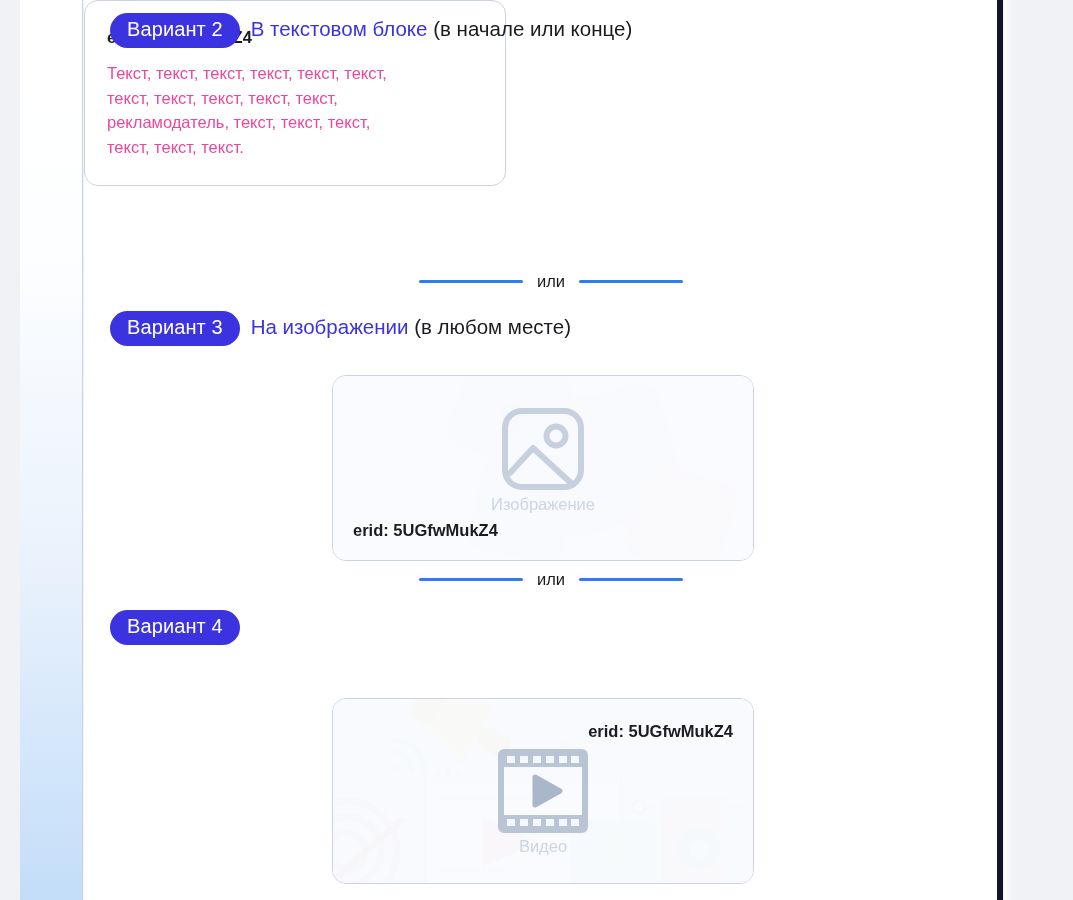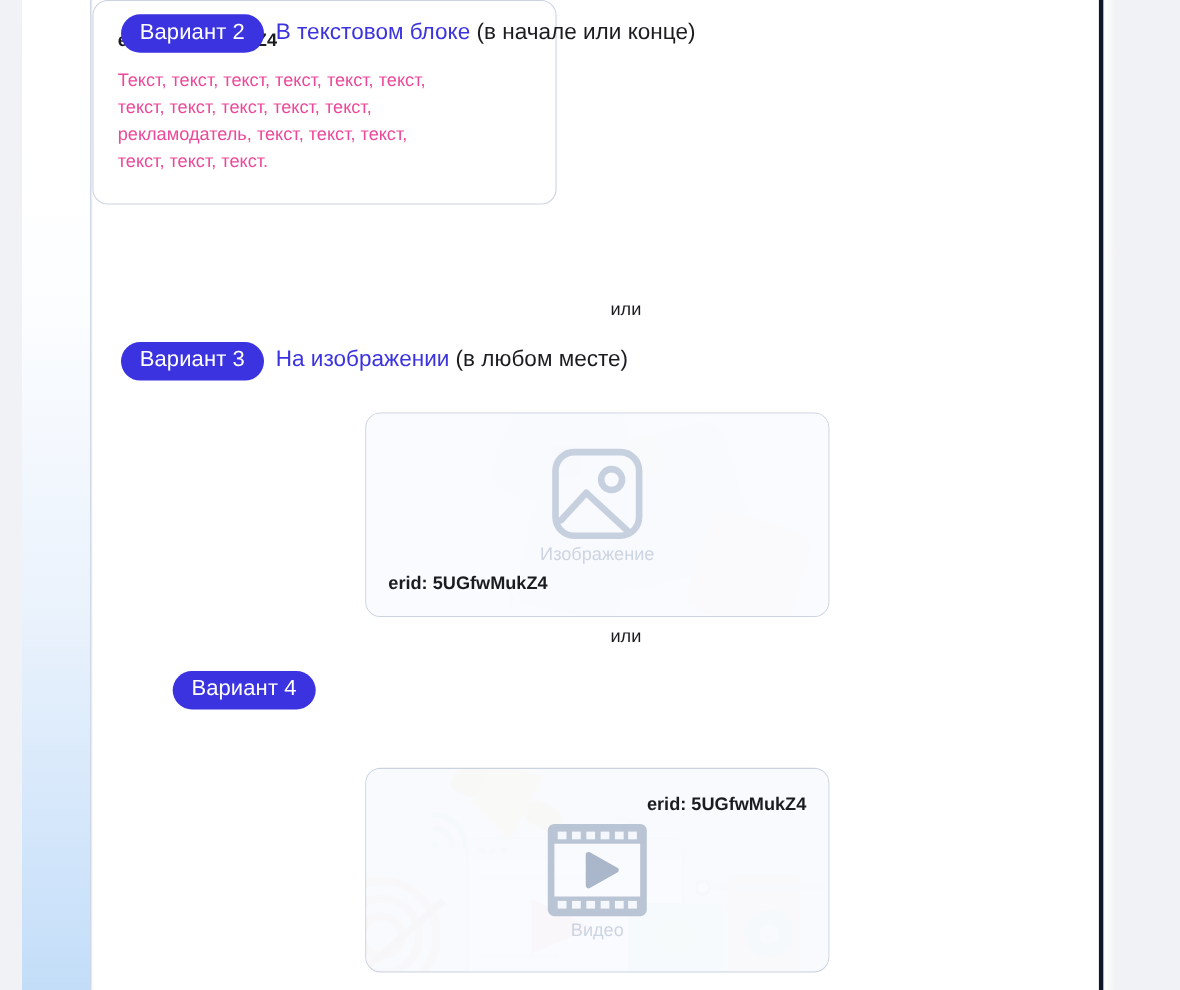--- a/index.html
+++ b/index.html
@@ -34,21 +34,21 @@
     background: linear-gradient(to bottom, #ffffff 0%, #fdfeff 28%, #eaf2fc 62%, #cfe4fa 88%, #c3ddf8 100%);
     border-right: 1px solid #c9d3e4;
   }
 
   
   .content-panel {
     position: absolute;
     left: 84px; top: 0;
     width: 919px; height: 900px;
     background: #ffffff;
-    border-right: 4px solid #0f172a;
+    border-right: 6px solid #0f172a;
   }
 
   .right-gutter {
     position: absolute;
     left: 1004px; top: 0;
     width: 69px; height: 900px;
     background: #f1f2f5;
   }
   .right-gutter::before {
     content: "";
@@ -120,28 +120,27 @@
   .text-card .body-text {
     font-size: 16.5px;
     line-height: 24.5px;
     color: #ec4899;
     white-space: pre-line;
   }
 
   
   .or-divider {
     position: absolute;
-    left: 340px;
+    left: 322px;
     width: 290px;
     height: 24px;
     display: flex;
     align-items: center;
     justify-content: center;
     gap: 14px;
-    flex-direction: column;
   }
   .or-divider .bar {
     width: 104px;
     height: 3px;
     border-radius: 2px;
     background: #2f7bf0;
   }
   .or-divider .or-label {
     font-size: 16.5px;
     color: #1b1c1f;
@@ -261,21 +260,21 @@
 
       <div class="erid-overlay erid-bottom-left">erid: 5UGfwMukZ4</div>
     </div>
 
     <div class="or-divider" style="top:567px;">
       <span class="bar"></span>
       <span class="or-label">или</span>
       <span class="bar"></span>
     </div>
 
-    <div class="variant-row" style="top:610px;margin-left:47px;">
+    <div class="variant-row" style="top:610px;">
       <span class="pill">Вариант 4</span>
     </div>
 
     <div class="card media-card" style="top:698px;">
       <div class="bg-art">
         <svg width="422" height="186" viewBox="0 0 422 186" fill="none" aria-hidden="true">
           <rect width="422" height="186" fill="#eef4fb"></rect>
           <g opacity="0.55">
 
             <g transform="rotate(28 120 20)">

